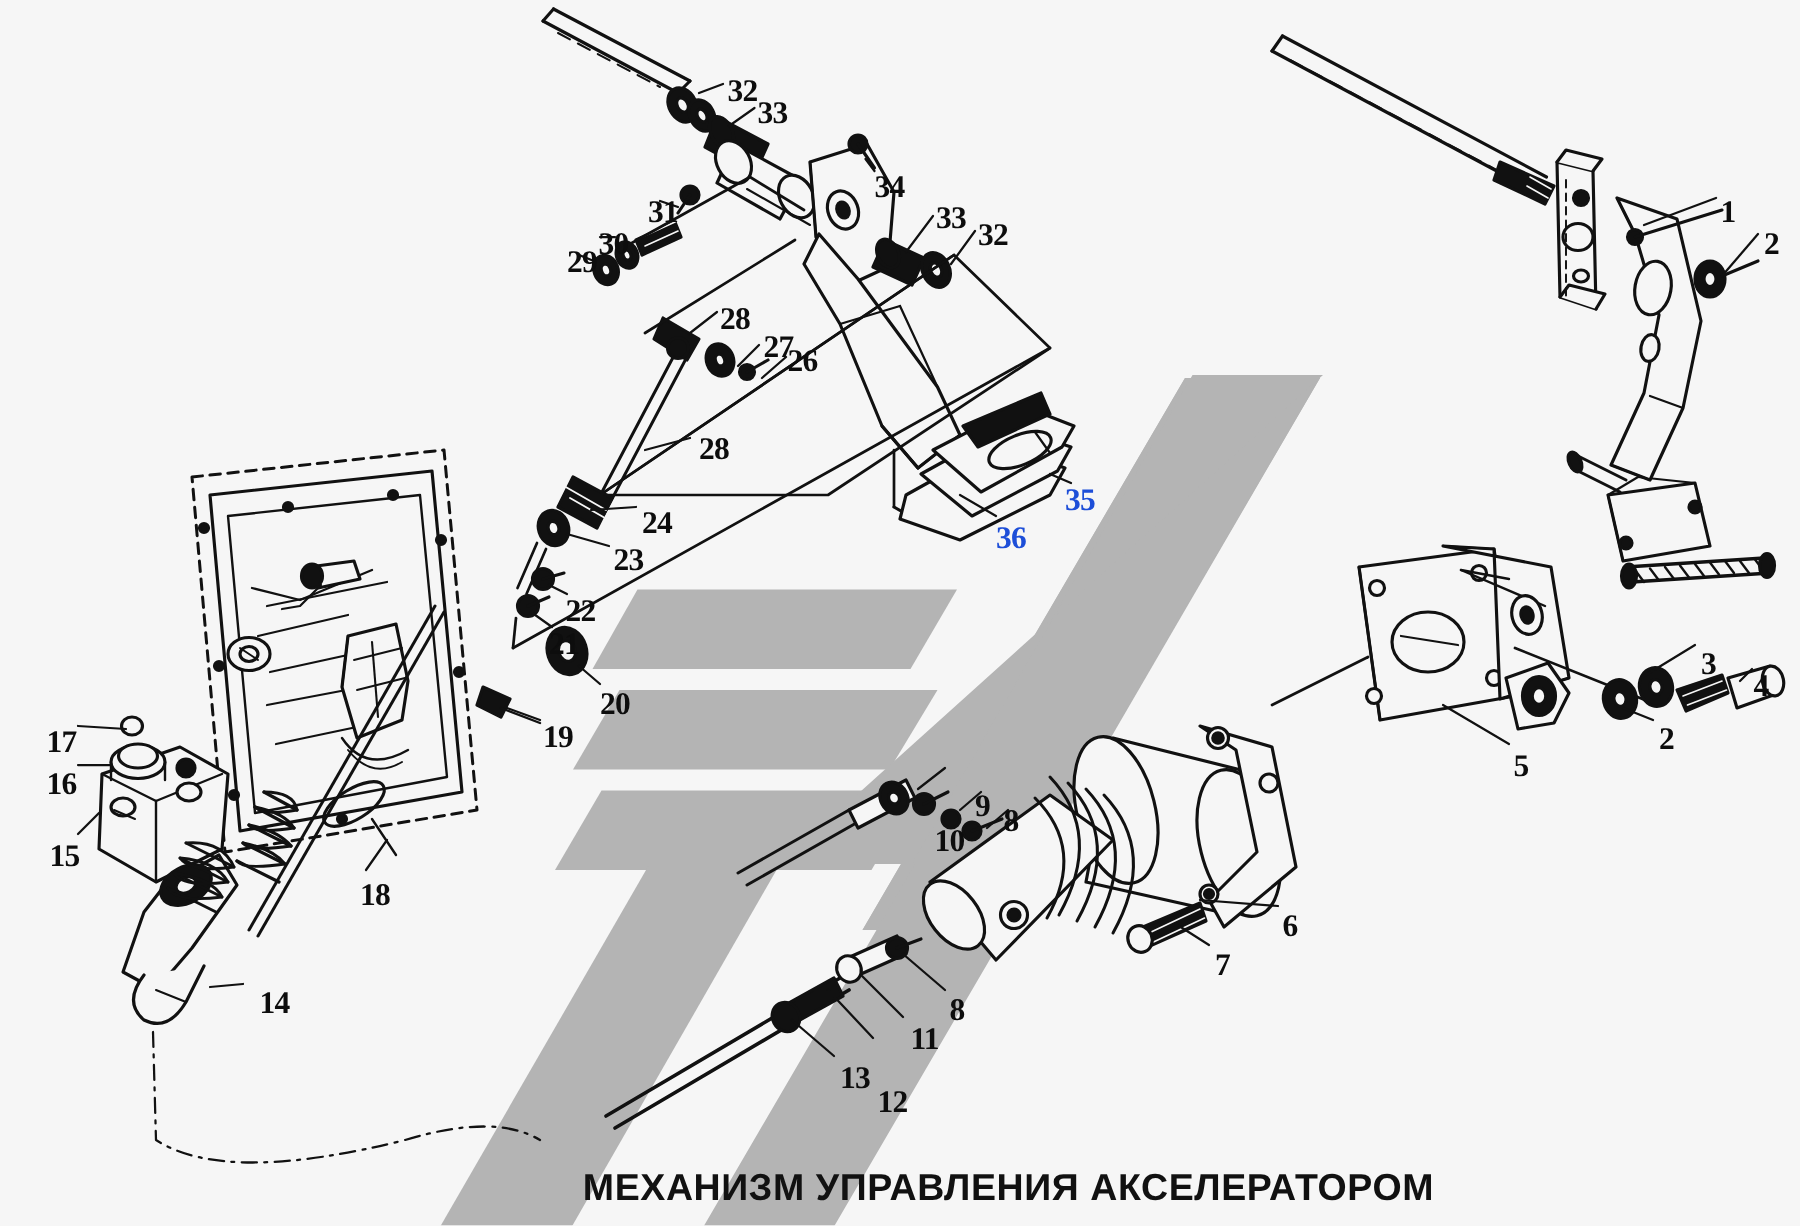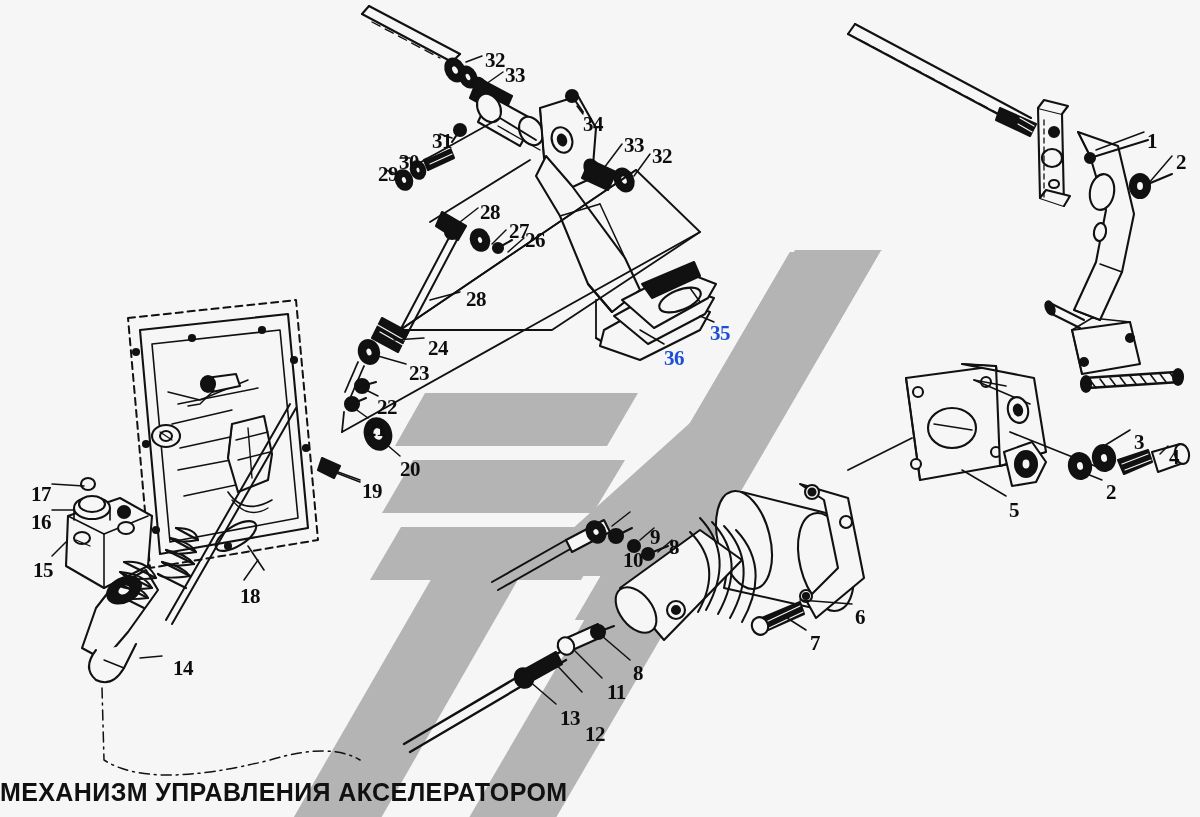--- a/index.html
+++ b/index.html
@@ -33,21 +33,21 @@
     letter-spacing: -0.5px;
   }
   .callout.gray {
     color: #1d4ed8;
   }
   #caption {
     position: absolute;
     left: 0;
     top: 778px;
     width: 956px;
-    text-align: left;
+    text-align: right;
     font-family: "Liberation Sans", sans-serif;
     font-weight: bold;
     font-size: 25px;
     letter-spacing: 0.4px;
     color: #111111;
   }
 </style>
 </head>
 <body>
 

